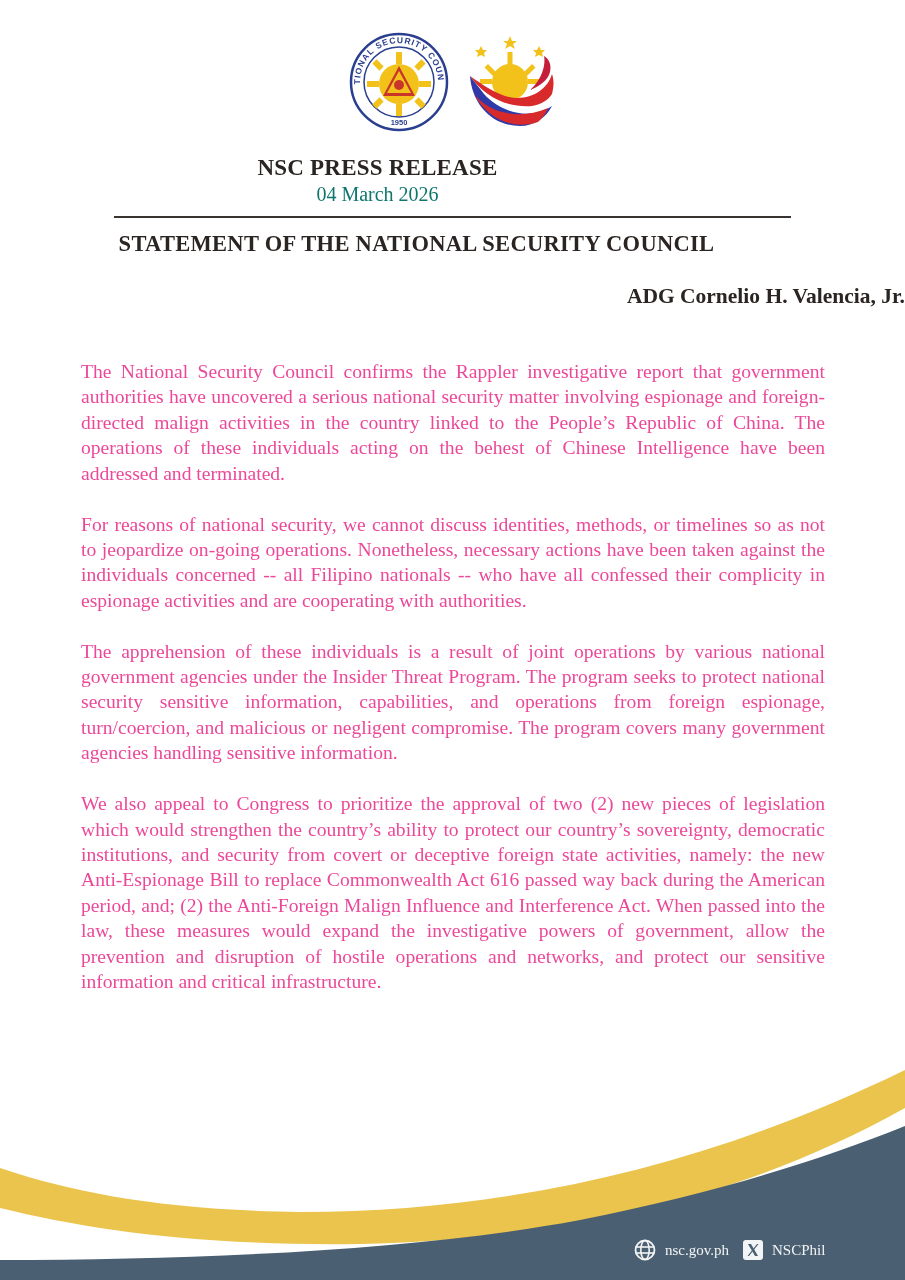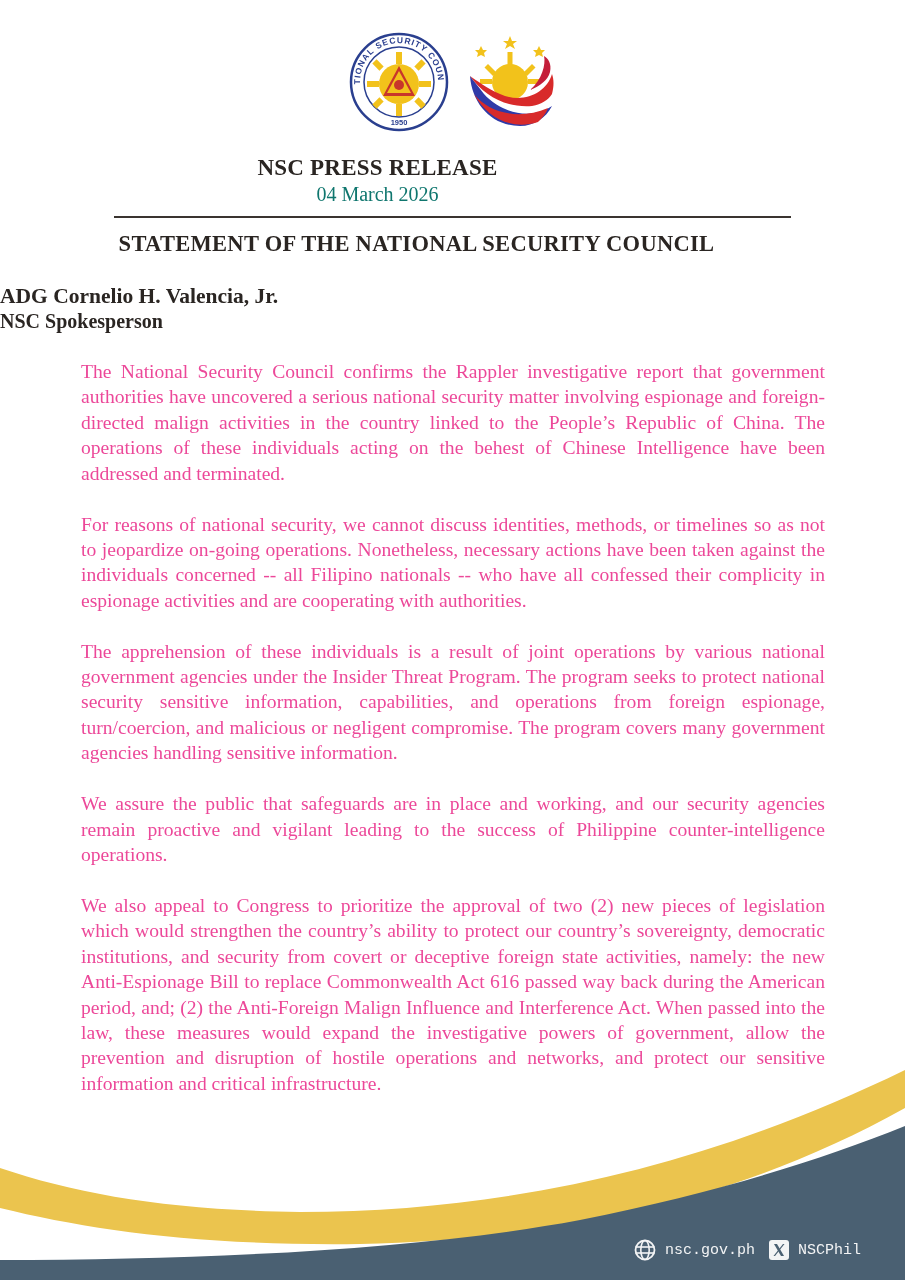--- a/index.html
+++ b/index.html
@@ -10,29 +10,29 @@
   }
   .logos { position: absolute; top: 28px; left: 0; width: 905px; height: 110px; }
   .logo-nsc { position: absolute; left: 349px; top: 4px; width: 100px; height: 100px; }
   .logo-ph { position: absolute; left: 462px; top: 6px; width: 96px; height: 100px; }
   .header-block { position: absolute; top: 154px; left: 0; width: 755px; text-align: center; }
   .press-title { font-weight: bold; font-size: 23px; letter-spacing: 0.2px; line-height: 28px; color: #2a2522; }
   .press-date { font-size: 20px; line-height: 24px; color: #0f766e; }
   .rule { position: absolute; top: 216px; left: 114px; width: 677px; height: 1.5px; background: #3a3430; }
   .statement-title { position: absolute; top: 230px; left: 0; width: 833px; text-align: center;
     font-weight: bold; font-size: 22.5px; line-height: 28px; letter-spacing: 0.3px; }
-  .spokes { position: absolute; top: 283px; left: 0; width: 905px; text-align: left; font-weight: bold; }
+  .spokes { position: absolute; top: 283px; left: 0; width: 905px; text-align: right; font-weight: bold; }
   .spokes .name { font-size: 21.5px; line-height: 26px; }
   .spokes .role { font-size: 20px; line-height: 24px; }
   .body { position: absolute; top: 359px; left: 81px; width: 744px; }
   .body p { margin: 0 0 25.5px 0; font-size: 19.6px; line-height: 25.4px; text-align: justify; color: #ec4899; }
   .footer-svg { position: absolute; left: 0; top: 1060px; width: 905px; height: 220px; }
   .social { position: absolute; top: 1238px; left: 634px; height: 24px; display: flex; align-items: center;
     color: #f3f4f5; font-size: 15px; }
-  .social .item { display: flex; align-items: center; margin-right: 14px; font-family: Liberation Mono, monospace; }
+  .social .item { display: flex; align-items: center; margin-right: 14px; }
   .social .item:last-child { margin-right: 14px; }
   .social svg { margin-right: 9px; }
 </style>
 </head>
 <body>
 
 <div class="logos">
   <svg class="logo-nsc" viewBox="0 0 100 100">
     <circle cx="50" cy="50" r="48" fill="#fff" stroke="#2a3f8f" stroke-width="2.5"></circle>
     <circle cx="50" cy="50" r="35" fill="#fff" stroke="#2a3f8f" stroke-width="1.5"></circle>
@@ -81,28 +81,26 @@
 <div class="header-block">
   <div class="press-title">NSC PRESS RELEASE</div>
   <div class="press-date">04 March 2026</div>
 </div>
 <div class="rule"></div>
 
 <div class="statement-title">STATEMENT OF THE NATIONAL SECURITY COUNCIL</div>
 
 <div class="spokes">
   <div class="name">ADG Cornelio H. Valencia, Jr.</div>
-  <div class="role">NSC Spokesperson</div>
 </div>
 
 <div class="body">
   <p>The National Security Council confirms the Rappler investigative report that government authorities have uncovered a serious national security matter involving espionage and foreign-directed malign activities in the country linked to the People’s Republic of China. The operations of these individuals acting on the behest of Chinese Intelligence have been addressed and terminated.</p>
   <p>For reasons of national security, we cannot discuss identities, methods, or timelines so as not to jeopardize on-going operations. Nonetheless, necessary actions have been taken against the individuals concerned -- all Filipino nationals -- who have all confessed their complicity in espionage activities and are cooperating with authorities.</p>
   <p>The apprehension of these individuals is a result of joint operations by various national government agencies under the Insider Threat Program. The program seeks to protect national security sensitive information, capabilities, and operations from foreign espionage, turn/coercion, and malicious or negligent compromise. The program covers many government agencies handling sensitive information.</p>
-  <p>We assure the public that safeguards are in place and working, and our security agencies remain proactive and vigilant leading to the success of Philippine counter-intelligence operations.</p>
   <p>We also appeal to Congress to prioritize the approval of two (2) new pieces of legislation which would strengthen the country’s ability to protect our country’s sovereignty, democratic institutions, and security from covert or deceptive foreign state activities, namely: the new Anti-Espionage Bill to replace Commonwealth Act 616 passed way back during the American period, and; (2) the Anti-Foreign Malign Influence and Interference Act. When passed into the law, these measures would expand the investigative powers of government, allow the prevention and disruption of hostile operations and networks, and protect our sensitive information and critical infrastructure.</p>
 </div>
 
 <svg class="footer-svg" viewBox="0 0 905 220" preserveAspectRatio="none">
 
   <path d="M0 108 C 80 135, 170 150, 300 152 C 520 152, 720 100, 905 10 L 905 48 C 740 140, 560 180, 360 184 C 200 186, 90 170, 0 148 Z" fill="#ebc44e"></path>
 
   <path d="M0 200 C 200 200, 420 190, 580 160 C 720 132, 820 100, 905 66 L 905 220 L 0 220 Z" fill="#4a6072"></path>
 </svg>
 

